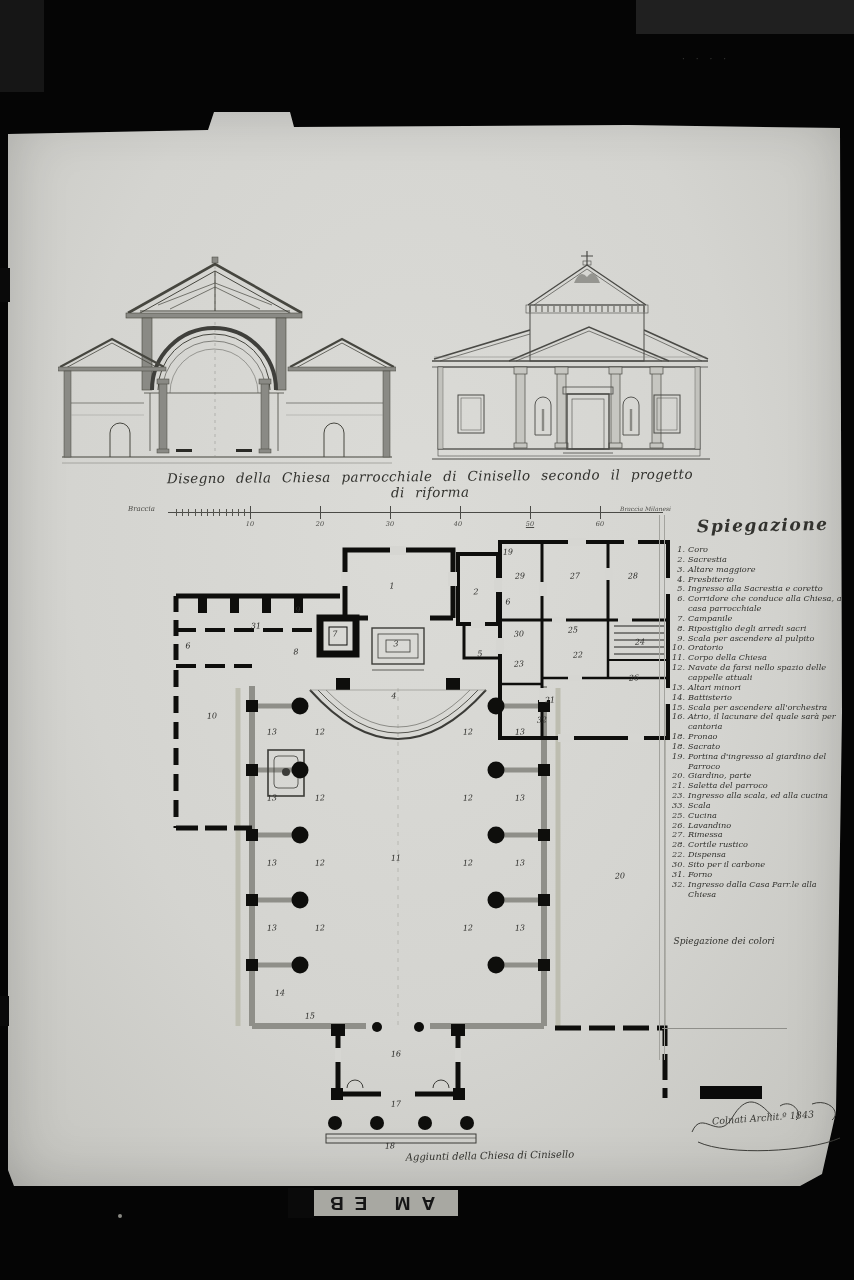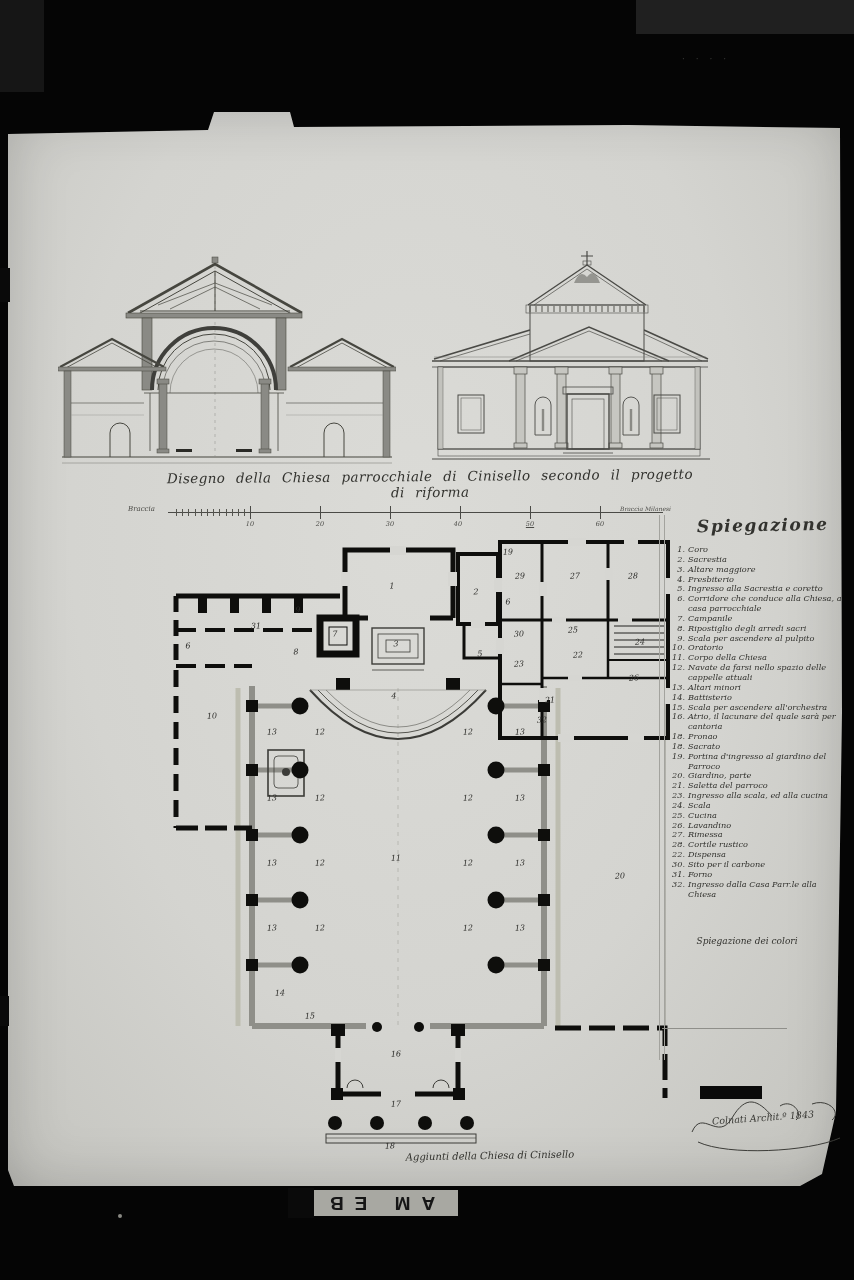--- a/index.html
+++ b/index.html
@@ -482,21 +482,21 @@
       </div>
       <div class="leg-row">
         <span class="leg-num">21.</span>
         <span class="leg-text">Saletta del parroco</span>
       </div>
       <div class="leg-row">
         <span class="leg-num">23.</span>
         <span class="leg-text">Ingresso alla scala, ed alla cucina</span>
       </div>
       <div class="leg-row">
-        <span class="leg-num">24.</span>
+        <span class="leg-num">33.</span>
         <span class="leg-text">Scala</span>
       </div>
       <div class="leg-row">
         <span class="leg-num">25.</span>
         <span class="leg-text">Cucina</span>
       </div>
       <div class="leg-row">
         <span class="leg-num">26.</span>
         <span class="leg-text">Lavandino</span>
       </div>
@@ -519,21 +519,21 @@
       <div class="leg-row">
         <span class="leg-num">31.</span>
         <span class="leg-text">Forno</span>
       </div>
       <div class="leg-row">
         <span class="leg-num">32.</span>
         <span class="leg-text">Ingresso dalla Casa Parr.le alla Chiesa</span>
       </div>
     </div>
 
-  <div class="abs hand col-leg" id="color-legend" style="left:671px;top:936px;">
+  <div class="abs hand col-leg" id="color-legend" style="left:648px;top:936px;">
     <div class="h">Spiegazione dei colori</div>
   </div>
   <div class="abs" style="left:662px;top:1028px;width:125px;height:1px;background:#8f8f8a;"></div>
 
   <div class="blackmark" style="left:700px;top:1086px;width:62px;height:13px;"></div>
   <svg class="abs" style="left:688px;top:1098px" width="160" height="56" viewBox="0 0 160 56">
     <path d="M4 34 C14 10 30 44 44 20 S 70 2 84 18 M92 8 C104 0 116 16 108 22 M124 6 C140 0 154 14 144 22
              M10 44 C40 58 120 54 152 40" fill="none" stroke="#3c3c38" stroke-width="1"></path>
   </svg>
   <div class="abs hand signature" style="left:712px;top:1112px;">Colnati Archit.º 1843</div>

